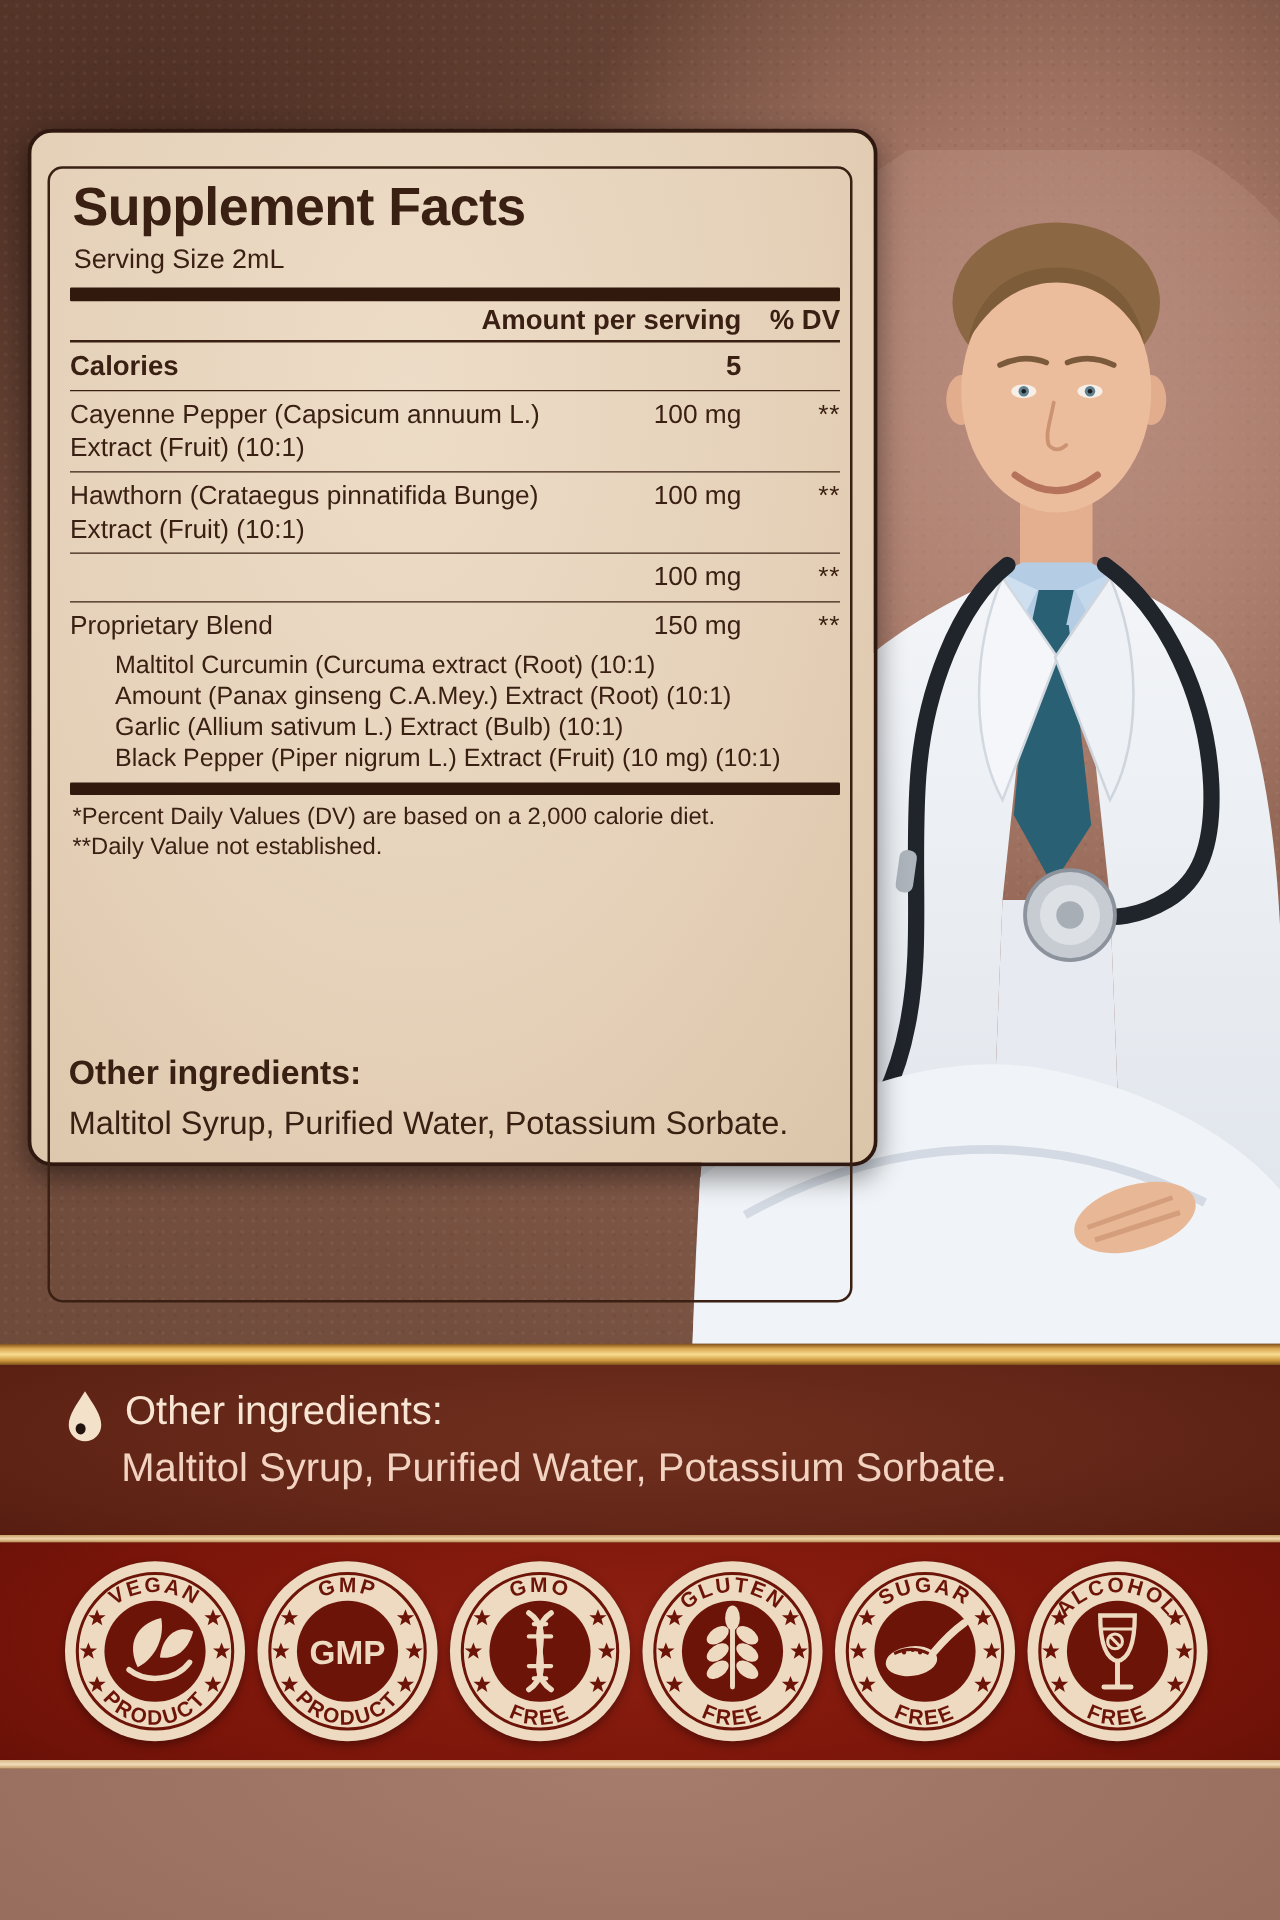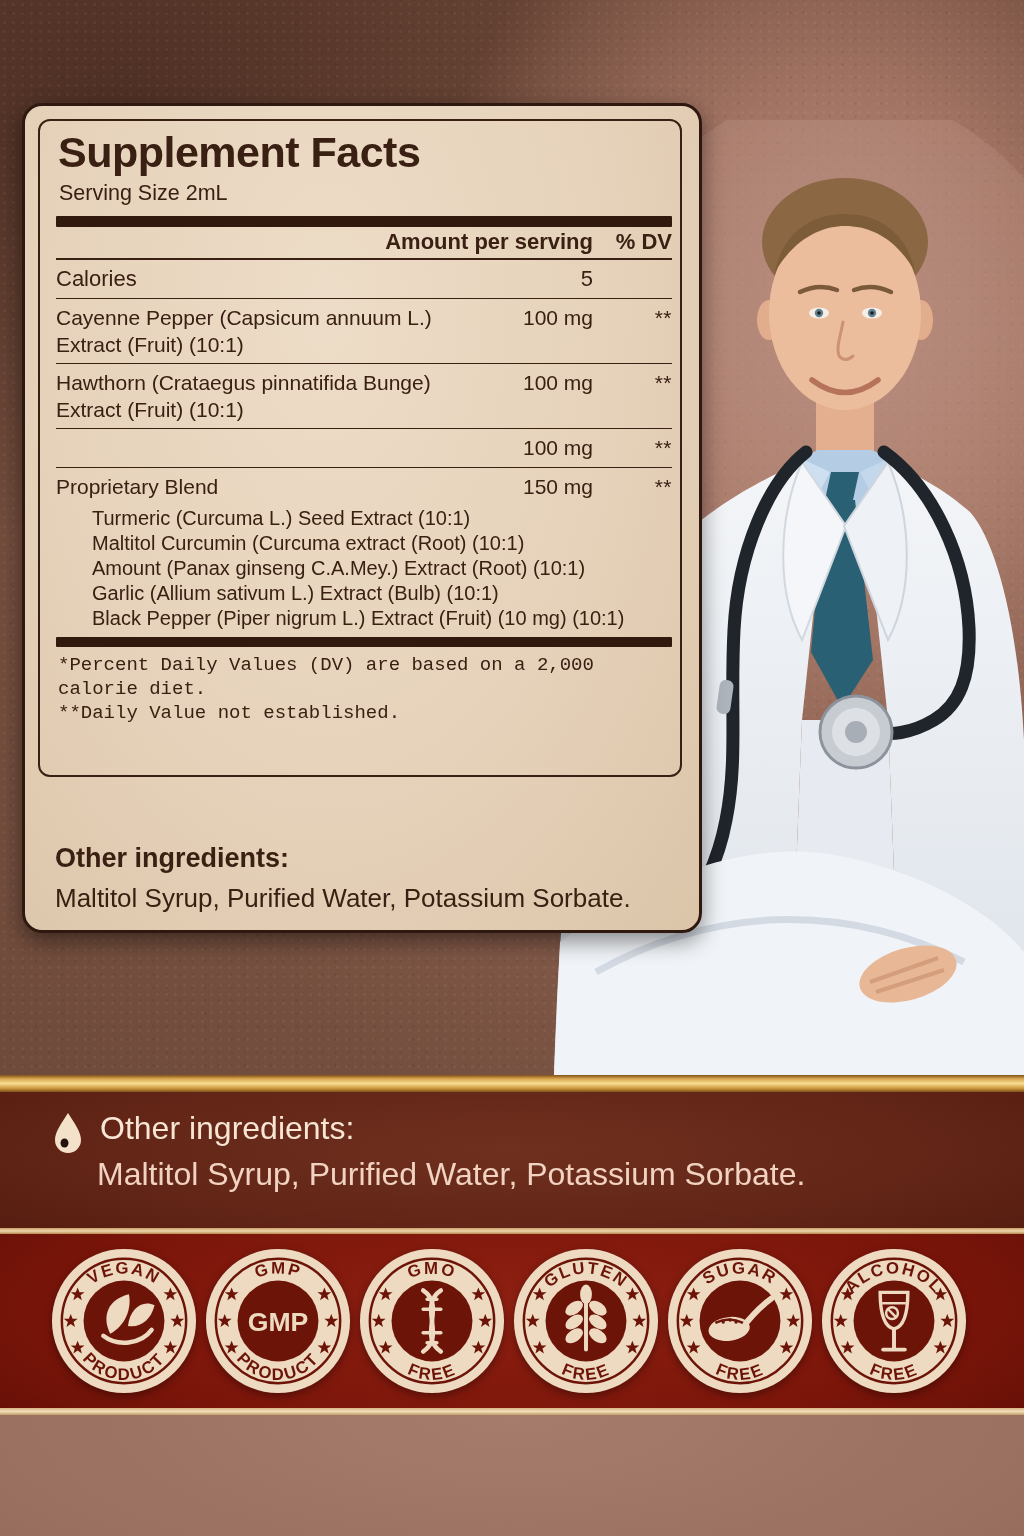--- a/index.html
+++ b/index.html
@@ -14,40 +14,40 @@
     radial-gradient(ellipse 1300px 1100px at 50% 45%, #7d5645 0%, #6e4a3a 55%, #5a382b 100%);}
   .bg::after{content:"";position:absolute;inset:0;
     background-image:radial-gradient(rgba(255,255,255,.05) 1px, transparent 1.7px),
                      radial-gradient(rgba(0,0,0,.06) 1px, transparent 1.7px);
     background-size:9px 9px,13px 13px;background-position:0 0,4px 6px;}
   
   .label{position:absolute;left:22px;top:103px;width:680px;height:830px;box-sizing:border-box;
     background:radial-gradient(ellipse at 45% 25%, #eddcc7 0%, #e6d2ba 55%, #dbc5a9 100%);
     border:3px solid #2f180f;border-radius:20px;color:#3a2013;
     box-shadow:0 8px 22px rgba(0,0,0,.45);}
-  .inner{position:absolute;left:13px;top:13px;width:644px;height:658px;box-sizing:border-box;
+  .inner{position:absolute;left:13px;top:27px;width:644px;height:909px;box-sizing:border-box;
     border:2.5px solid #3a2013;border-radius:12px;padding:0 8px 0 16px;overflow:hidden;}
   .title{font-size:43px;font-weight:bold;letter-spacing:-.5px;margin:7px 0 3px 2px;}
   .serv{font-size:21.5px;line-height:27px;margin-left:3px;}
   .bar{height:11px;background:#31190e;margin-top:9px;border-radius:1px;}
   .bar2{height:10px;background:#31190e;margin-top:6px;border-radius:1px;}
   .colhead{position:relative;height:31px;border-bottom:2px solid #3a2013;font-weight:bold;font-size:22px;text-align:center;}
   .colhead .ca{position:absolute;right:79px;bottom:3px;}
   .colhead .cd{position:absolute;right:0;bottom:3px;}
   .row{position:relative;border-bottom:1.5px solid #3a2013;padding:5px 186px 5px 0;
     font-size:21px;line-height:27px;min-height:28px;}
   .row .nm{white-space:pre-line;}
   .row .amt{position:absolute;right:79px;top:5px;}
   .row .dv{position:absolute;right:0;top:5px;letter-spacing:.5px;}
-  .row.b{font-weight:normal;font-size:22px;}
+  .row.b{font-weight:bold;font-size:22px;}
   .row.thick{border-bottom-width:4px;}
   .row.nob{border-bottom:none;}
   .blend-list{margin:0 0 0 36px;font-size:20px;line-height:25px;}
   .blend-list div{white-space:pre-line;}
-  .fn{font-size:19px;line-height:24px;margin:6px 0 0 2px;font-family:Liberation Mono, monospace;}
+  .fn{font-size:19px;line-height:24px;margin:6px 0 0 2px;}
   .other{position:absolute;left:30px;top:737px;right:22px;}
   .other-h{font-size:27px;font-weight:bold;}
   .other-t{font-size:26px;margin-top:9px;}
   
   .gold{left:0;top:1075px;width:1024px;height:17px;
     background:linear-gradient(180deg,#7e5119 0%,#d9a54f 22%,#f7dc90 50%,#cf9a40 78%,#7e5119 100%);}
   .banner{left:0;top:1092px;width:1024px;height:136px;
     background:radial-gradient(ellipse 920px 170px at 50% 42%, #70301f 0%, #5f2315 55%, #481408 100%);}
   .bh{position:absolute;left:100px;top:18px;font-size:32px;color:#f8e5d3;}
   .bt{position:absolute;left:97px;top:64px;font-size:32px;color:#f2d2c1;}
@@ -168,21 +168,20 @@
       <div class="row">
         <span class="amt">100 mg</span>
         <span class="dv">**</span>
       </div>
       <div class="row nob">
         <span class="nm">Proprietary Blend</span>
         <span class="amt">150 mg</span>
         <span class="dv">**</span>
       </div>
       <div class="blend-list">
-        <div>Turmeric (Curcuma L.) Seed Extract (10:1)</div>
         <div>Maltitol Curcumin (Curcuma extract (Root) (10:1)</div>
         <div>Amount (Panax ginseng C.A.Mey.) Extract (Root) (10:1)</div>
         <div>Garlic (Allium sativum L.) Extract (Bulb) (10:1)</div>
         <div>Black Pepper (Piper nigrum L.) Extract (Fruit) (10 mg) (10:1)</div>
       </div>
       <div class="bar2"></div>
       <div class="fn">*Percent Daily Values (DV) are based on a 2,000 calorie diet.</div>
       <div class="fn" style="margin-top:0">**Daily Value not established.</div>
     </div>
     <div class="other">

